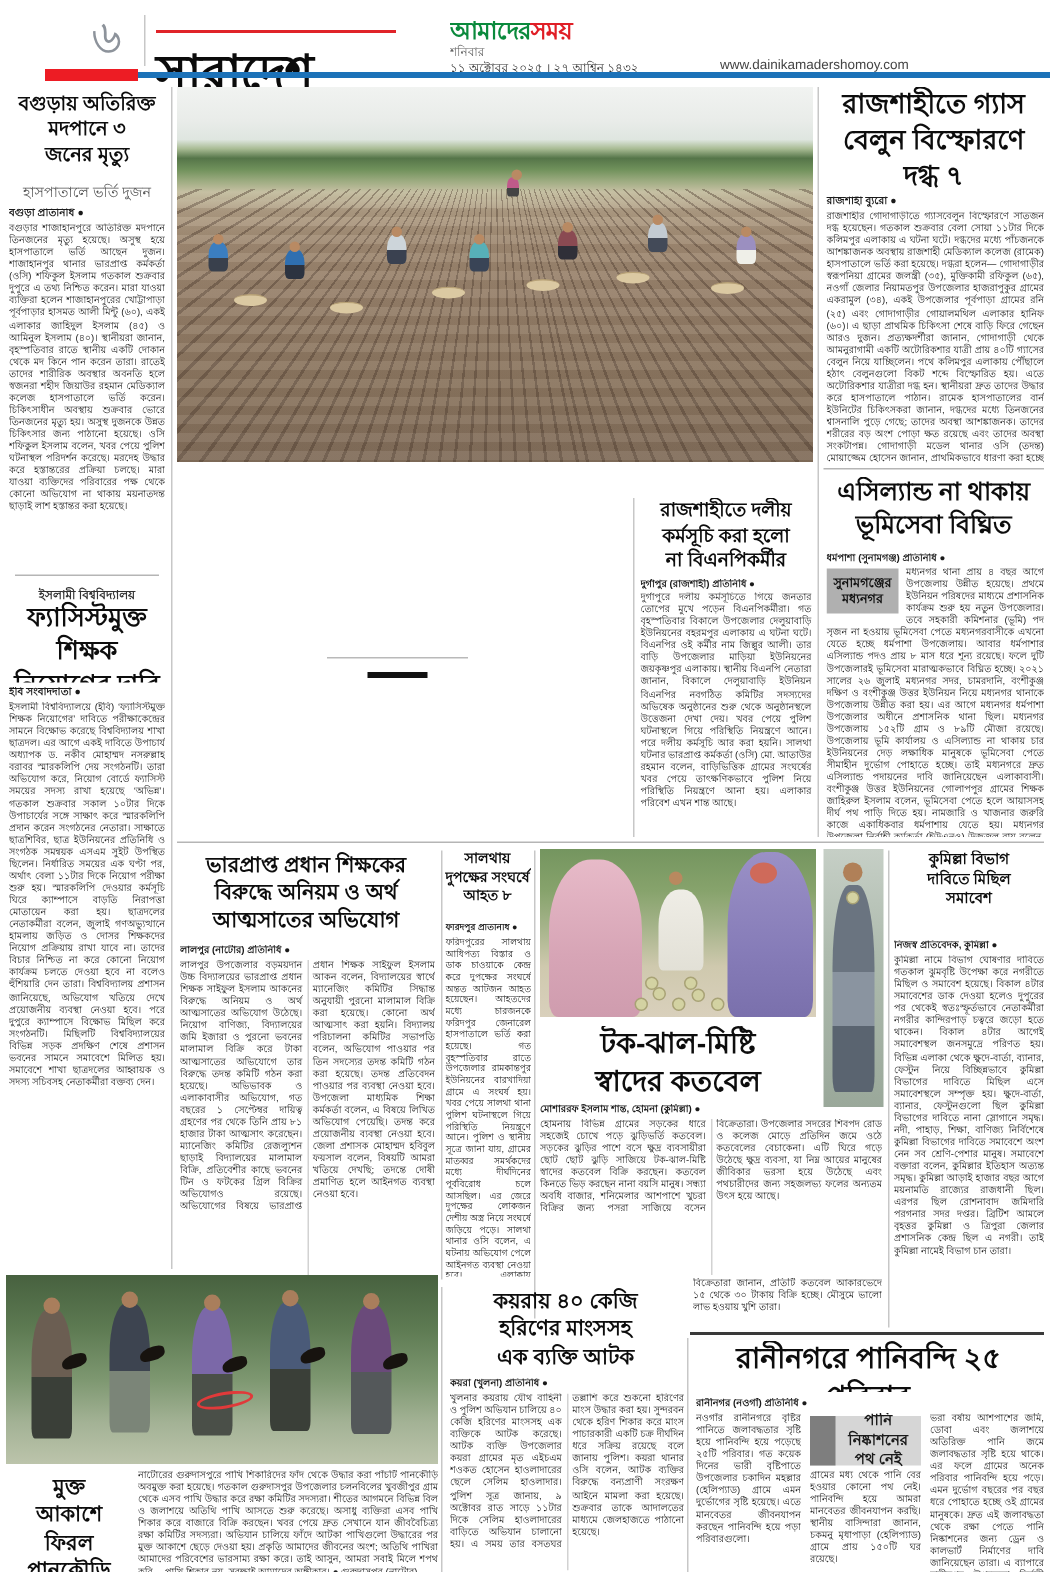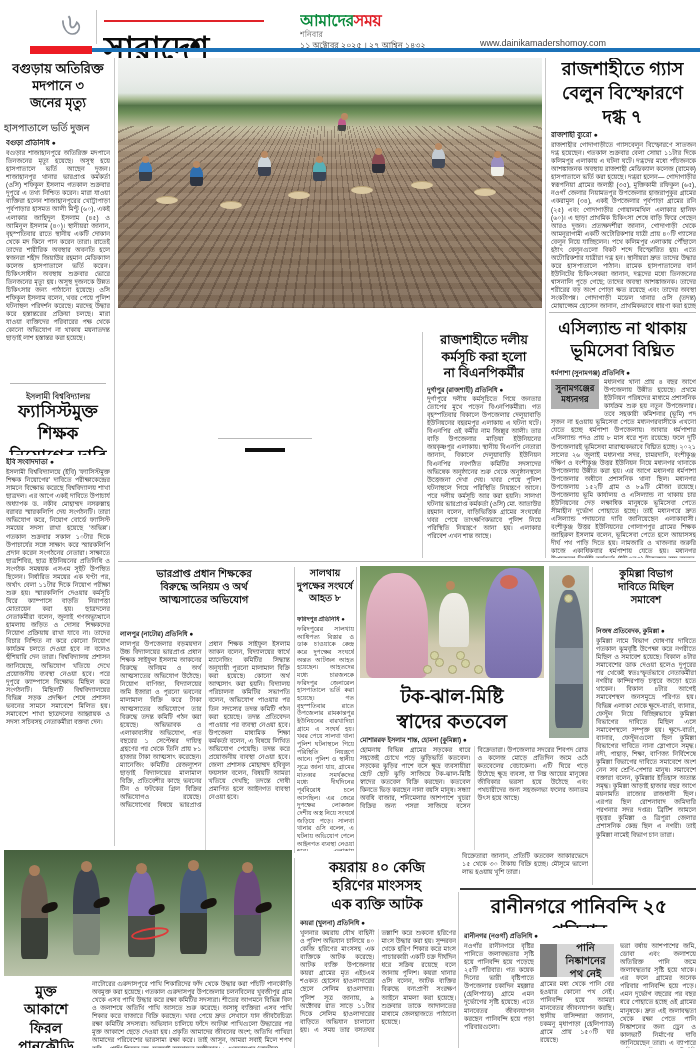--- a/index.html
+++ b/index.html
@@ -6,21 +6,21 @@
 html,body{background:#fff}
 body{font-family:"Liberation Sans","DejaVu Sans",sans-serif;color:#1a1a1a}
 .page{position:relative;width:700px;height:1050px;background:#fff;overflow:hidden}
 .abs{position:absolute;overflow:hidden}
 .hl{font-weight:bold;color:#0d0d0d;text-align:center;line-height:1.32;white-space:pre-line}
 .byline{font-size:7px;font-weight:bold;color:#1a1a1a;line-height:1.2}
 .bodytx{font-size:6.4px;line-height:1.26;color:#222;text-align:justify}
 .cols2{column-count:2;column-gap:7px;column-rule:1px solid #d2d2d2}
 .vrule{position:absolute;width:1px;background:#c7c7c7}
 .hrule{position:absolute;height:1px;background:#b5b5b5}
-.subhead{font-weight:bold;color:#555;}
+.subhead{font-weight:normal;color:#555;text-align:center}
 .kicker{font-size:8px;color:#333;text-align:center;font-weight:bold}
 .credit{font-weight:bold;color:#111}
 
 .pagenum{font-size:31px;color:#8d939b;text-align:center;line-height:1.1}
 .section-title{font-size:33px;font-weight:bold;color:#0b0b0b;letter-spacing:-1px}
 .logo{font-size:16px;font-weight:bold;letter-spacing:-.5px}
 .redbar{background:#ed1c24}
 .bluebar{background:#1c72b8}
 .secline{background:#e02329}
 
@@ -138,21 +138,21 @@
 ভূমিসেবা বিঘ্নিত</div>
   <div class="abs byline" style="left:551px;top:369px;width:143px;font-size:6.5px">ধর্মপাশা (সুনামগঞ্জ) প্রতিনিধি ●</div>
   <div class="abs bodytx" style="left:551px;top:378px;width:145px;height:180px">
     <div class="gbox">সুনামগঞ্জের
 মধ্যনগর</div>
     <span>মধ্যনগর থানা প্রায় ৪ বছর আগে উপজেলায় উন্নীত হয়েছে। প্রথমে ইউনিয়ন পরিষদের মাধ্যমে প্রশাসনিক কার্যক্রম শুরু হয় নতুন উপজেলার। তবে সহকারী কমিশনার (ভূমি) পদ সৃজন না হওয়ায় ভূমিসেবা পেতে মধ্যনগরবাসীকে এখনো যেতে হচ্ছে ধর্মপাশা উপজেলায়। আবার ধর্মপাশার এসিল্যান্ড পদও প্রায় ৮ মাস ধরে শূন্য রয়েছে। ফলে দুটি উপজেলারই ভূমিসেবা মারাত্মকভাবে বিঘ্নিত হচ্ছে। ২০২১ সালের ২৬ জুলাই মধ্যনগর সদর, চামরদানি, বংশীকুঞ্জ দক্ষিণ ও বংশীকুঞ্জ উত্তর ইউনিয়ন নিয়ে মধ্যনগর থানাকে উপজেলায় উন্নীত করা হয়। এর আগে মধ্যনগর ধর্মপাশা উপজেলার অধীনে প্রশাসনিক থানা ছিল। মধ্যনগর উপজেলায় ১৫২টি গ্রাম ও ৮৯টি মৌজা রয়েছে। উপজেলায় ভূমি কার্যালয় ও এসিল্যান্ড না থাকায় চার ইউনিয়নের দেড় লক্ষাধিক মানুষকে ভূমিসেবা পেতে সীমাহীন দুর্ভোগ পোহাতে হচ্ছে। তাই মধ্যনগরে দ্রুত এসিল্যান্ড পদায়নের দাবি জানিয়েছেন এলাকাবাসী। বংশীকুঞ্জ উত্তর ইউনিয়নের গোলাপপুর গ্রামের শিক্ষক জাহিরুল ইসলাম বলেন, ভূমিসেবা পেতে হলে আয়াসসহ দীর্ঘ পথ পাড়ি দিতে হয়। নামজারি ও খাজনার জরুরি কাজে একাধিকবার ধর্মপাশায় যেতে হয়। মধ্যনগর উপজেলা নির্বাহী কর্মকর্তা (ইউএনও) উজ্জ্বল রায় বলেন, এসিল্যান্ডের পদ সৃজন হলে ধর্মপাশা থেকে ভূমিসেবা সহজ হবে। পদ শূন্য থাকায় দুটি উপজেলার ভূমিসেবা কার্যক্রম ব্যাহত হচ্ছে; দ্রুত এখানে এসিল্যান্ড পদায়ন করা জরুরি।</span>
   </div>
 
   <div class="hrule" style="left:118px;top:561px;width:578px"></div>
 
-  <div class="abs hl" style="left:118px;top:567px;width:172px;height:60px;font-size:10px">ভারপ্রাপ্ত প্রধান শিক্ষকের
+  <div class="abs hl" style="left:118px;top:567px;width:172px;height:60px;font-size:14px">ভারপ্রাপ্ত প্রধান শিক্ষকের
 বিরুদ্ধে অনিয়ম ও অর্থ
 আত্মসাতের অভিযোগ</div>
   <div class="abs byline" style="left:120px;top:630px;width:168px;font-size:6.5px">লালপুর (নাটোর) প্রতিনিধি ●</div>
   <div class="abs bodytx cols2" style="left:120px;top:640px;width:170px;height:212px">লালপুর উপজেলার বড়ময়দান উচ্চ বিদ্যালয়ের ভারপ্রাপ্ত প্রধান শিক্ষক সাইফুল ইসলাম আকনের বিরুদ্ধে অনিয়ম ও অর্থ আত্মসাতের অভিযোগ উঠেছে। নিয়োগ বাণিজ্য, বিদ্যালয়ের জমি ইজারা ও পুরনো ভবনের মালামাল বিক্রি করে টাকা আত্মসাতের অভিযোগে তার বিরুদ্ধে তদন্ত কমিটি গঠন করা হয়েছে। অভিভাবক ও এলাকাবাসীর অভিযোগ, গত বছরের ১ সেপ্টেম্বর দায়িত্ব গ্রহণের পর থেকে তিনি প্রায় ৮১ হাজার টাকা আত্মসাৎ করেছেন। ম্যানেজিং কমিটির রেজল্যুশন ছাড়াই বিদ্যালয়ের মালামাল বিক্রি, প্রতিবেশীর কাছে ভবনের টিন ও ফটকের গ্রিল বিক্রির অভিযোগও রয়েছে। অভিযোগের বিষয়ে ভারপ্রাপ্ত প্রধান শিক্ষক সাইফুল ইসলাম আকন বলেন, বিদ্যালয়ের স্বার্থে ম্যানেজিং কমিটির সিদ্ধান্ত অনুযায়ী পুরনো মালামাল বিক্রি করা হয়েছে। কোনো অর্থ আত্মসাৎ করা হয়নি। বিদ্যালয় পরিচালনা কমিটির সভাপতি বলেন, অভিযোগ পাওয়ার পর তিন সদস্যের তদন্ত কমিটি গঠন করা হয়েছে। তদন্ত প্রতিবেদন পাওয়ার পর ব্যবস্থা নেওয়া হবে। উপজেলা মাধ্যমিক শিক্ষা কর্মকর্তা বলেন, এ বিষয়ে লিখিত অভিযোগ পেয়েছি। তদন্ত করে প্রয়োজনীয় ব্যবস্থা নেওয়া হবে। জেলা প্রশাসক মোহাম্মদ হবিবুল ফয়সাল বলেন, বিষয়টি আমরা খতিয়ে দেখছি; তদন্তে দোষী প্রমাণিত হলে আইনগত ব্যবস্থা নেওয়া হবে।</div>
 
   <div class="vrule" style="left:294px;top:567px;height:286px"></div>
   <div class="abs hl" style="left:296px;top:567px;width:58px;height:46px;font-size:9.5px">সালথায়
 দুপক্ষের সংঘর্ষে
 আহত ৮</div>
   <div class="abs byline" style="left:297px;top:616px;width:57px;font-size:6px">ফরিদপুর প্রতিনিধি ●</div>

